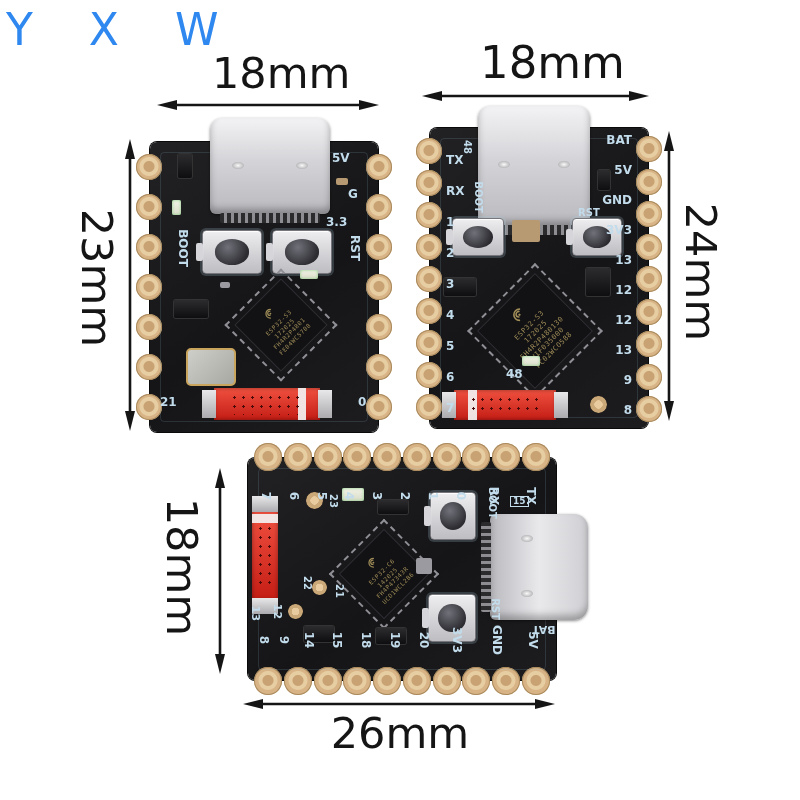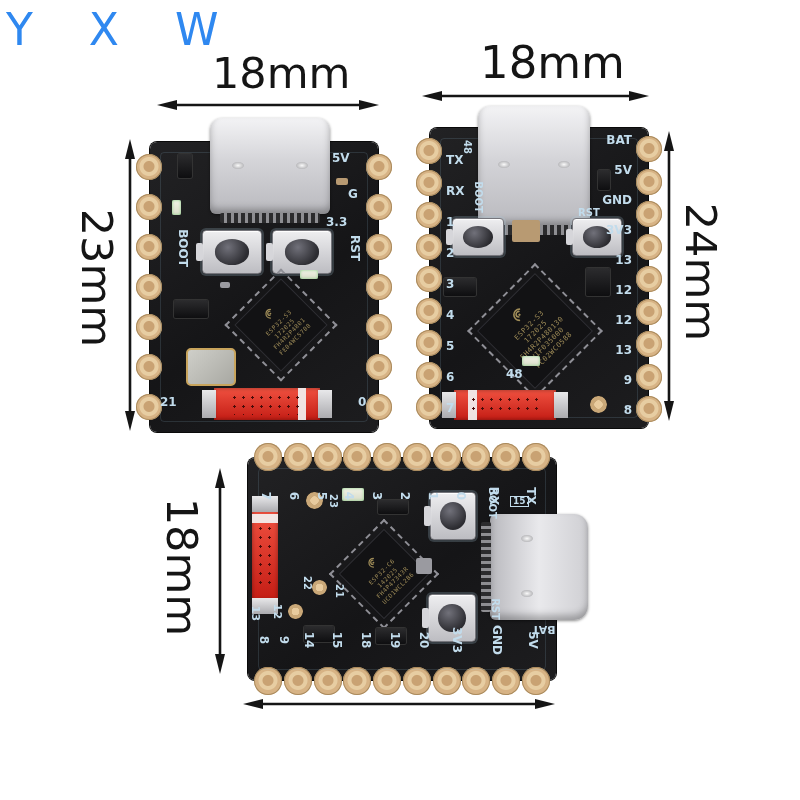--- a/index.html
+++ b/index.html
@@ -101,20 +101,21 @@
 
 <div class="canvas">
 
   <div class="wm wm1">Y X W</div>
 
   <div class="dim" style="left:212px;top:52px;">18mm</div>
   <div class="dim" style="left:480px;top:40px;font-size:45px;">18mm</div>
   <div class="dim dim-rot" style="left:96px;top:278px;">23mm</div>
   <div class="dim dim-rot" style="left:700px;top:272px;">24mm</div>
   <div class="dim dim-rot" style="left:181px;top:567px;">18mm</div>
+  <div class="dim dim-c" style="left:400px;top:712px;">26mm</div>
 
   <svg class="arrow" style="left:156px;top:97px;" width="224" height="16">
     <line x1="16" y1="8" x2="208" y2="8" stroke="#151515" stroke-width="2.6"></line>
     <polygon points="1,8 21,3 21,13" fill="#151515"></polygon>
       <polygon points="223,8 203,3 203,13" fill="#151515"></polygon>
   </svg>
   <svg class="arrow" style="left:421px;top:88px;" width="229" height="16">
     <line x1="16" y1="8" x2="213" y2="8" stroke="#151515" stroke-width="2.6"></line>
     <polygon points="1,8 21,3 21,13" fill="#151515"></polygon>
       <polygon points="228,8 208,3 208,13" fill="#151515"></polygon>

